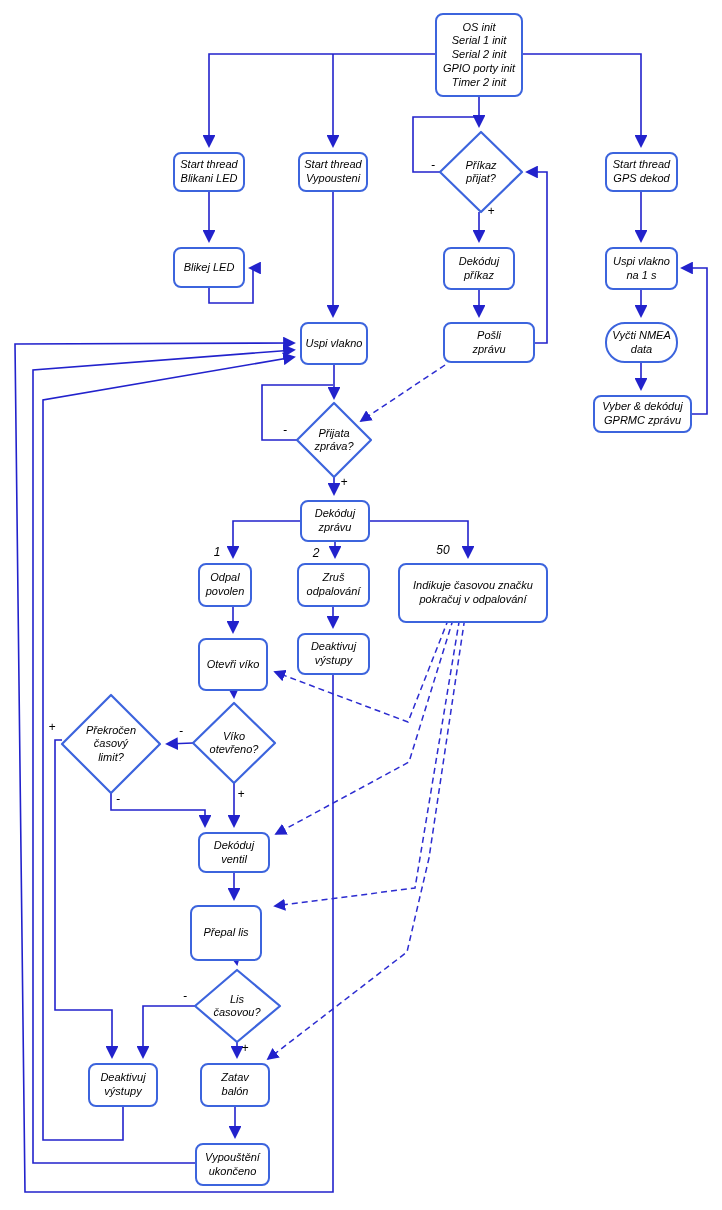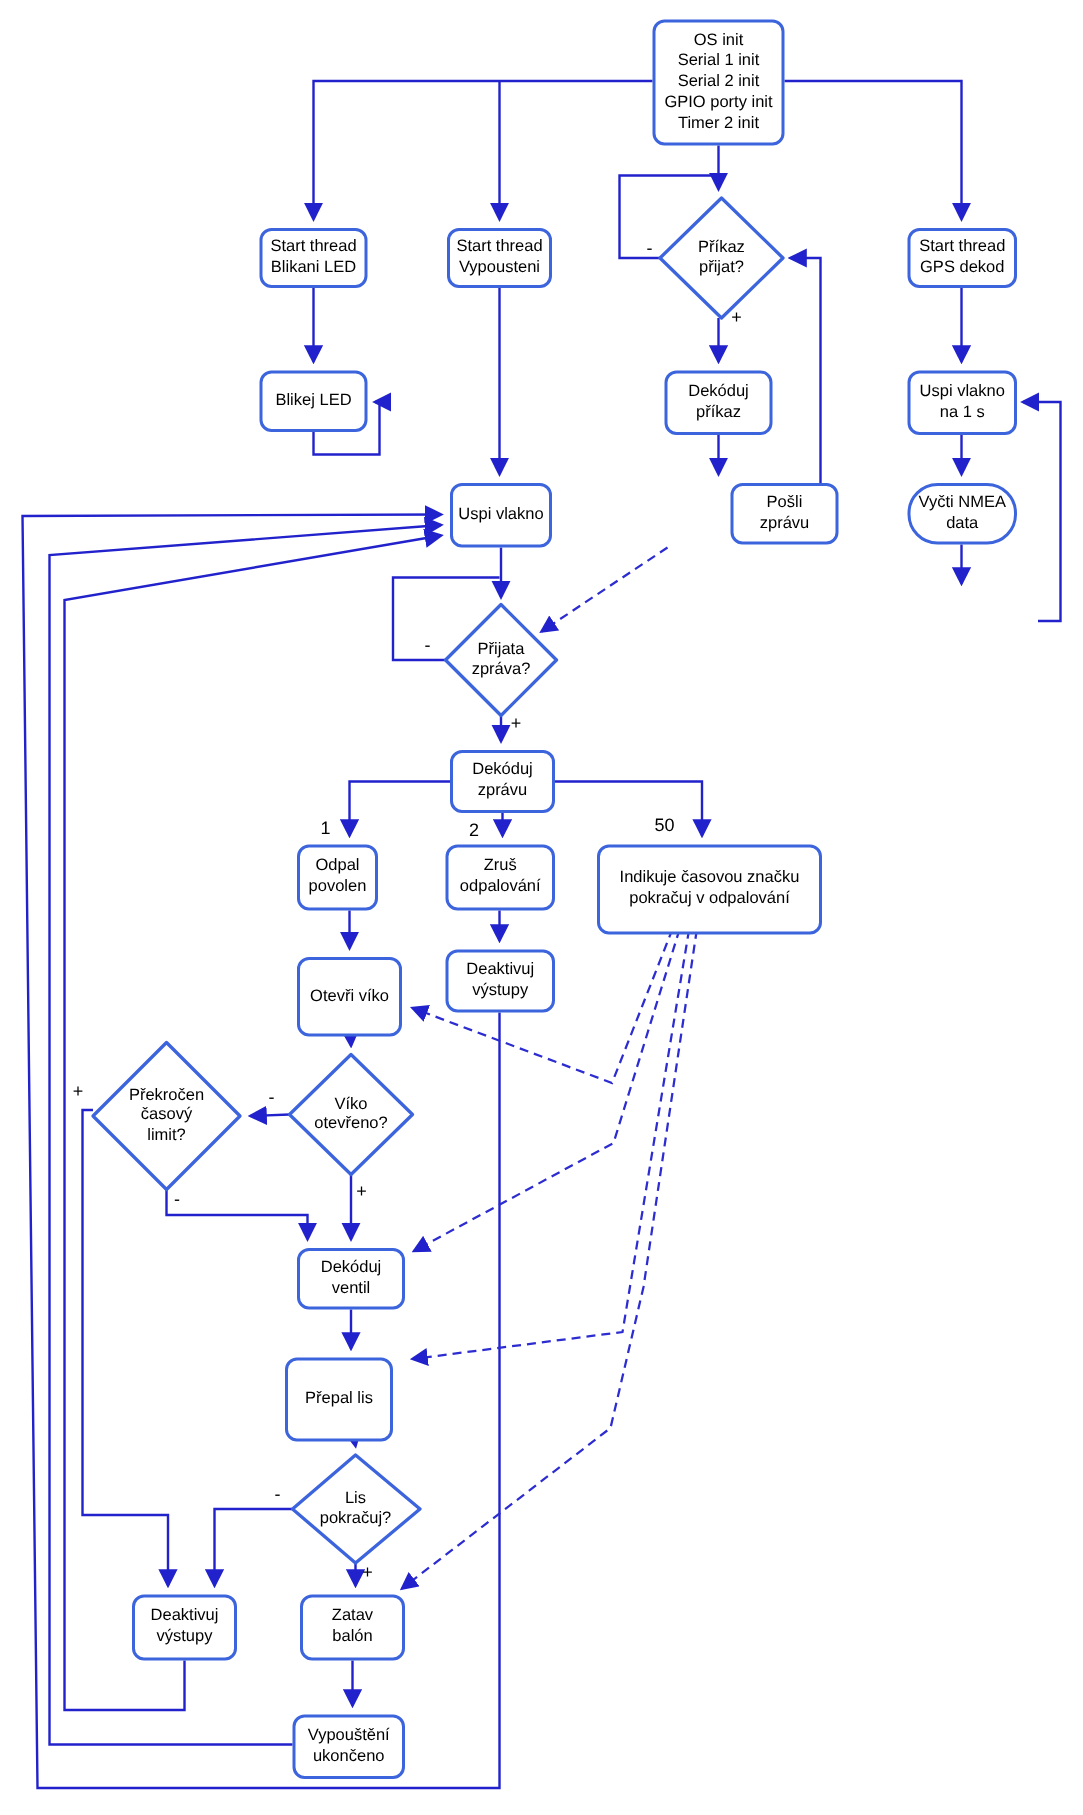--- a/index.html
+++ b/index.html
@@ -1,18 +1,18 @@
 <!DOCTYPE html>
 <html><head>
 <meta charset="utf-8">
 <style>
   html,body{margin:0;padding:0;background:#ffffff;}
   #canvas{
     position:relative;width:722px;height:1210px;background:#ffffff;
-    font-family:"Liberation Sans","DejaVu Sans",sans-serif;overflow:hidden;
+    font-family:"Liberation Sans","DejaVu Sans",sans-serif;overflow:hidden;font-style:italic;
   }
   #edges{position:absolute;left:0;top:0;width:722px;height:1210px;}
   .node{
     position:absolute;box-sizing:border-box;
     border:2px solid #3c64dd;border-radius:8px;background:#ffffff;
     display:flex;align-items:center;justify-content:center;
     text-align:center;font-size:11px;line-height:1.25;color:#000;
     white-space:pre-line;z-index:2;
   }
   .dtext{
@@ -103,27 +103,29 @@
 Timer 2 init</div>
   <div class="node" style="left:173px;top:152px;width:72px;height:40px;">Start thread
 Blikani LED</div>
   <div class="node" style="left:298px;top:152px;width:70px;height:40px;">Start thread
 Vypousteni</div>
   <div class="node" style="left:605px;top:152px;width:73px;height:40px;">Start thread
 GPS dekod</div>
   <div class="node" style="left:173px;top:247px;width:72px;height:41px;">Blikej LED</div>
   <div class="node" style="left:443px;top:247px;width:72px;height:43px;">Dekóduj
 příkaz</div>
-  <div class="node" style="left:443px;top:322px;width:72px;height:41px;margin-left:44px;">Pošli
+  <div class="node" style="left:443px;top:322px;width:92px;height:41px;">Pošli
 zprávu</div>
   <div class="node" style="left:300px;top:322px;width:68px;height:43px;">Uspi vlakno</div>
   <div class="node" style="left:605px;top:247px;width:73px;height:43px;">Uspi vlakno
 na 1 s</div>
   <div class="node" style="left:605px;top:322px;width:73px;height:41px;border-radius:20px;">Vyčti NMEA
 data</div>
+  <div class="node" style="left:593px;top:395px;width:99px;height:38px;">Vyber &amp; dekóduj
+GPRMC zprávu</div>
   <div class="node" style="left:300px;top:500px;width:70px;height:42px;">Dekóduj
 zprávu</div>
   <div class="node" style="left:198px;top:563px;width:54px;height:44px;">Odpal
 povolen</div>
   <div class="node" style="left:297px;top:563px;width:73px;height:44px;">Zruš
 odpalování</div>
   <div class="node" style="left:398px;top:563px;width:150px;height:60px;">Indikuje časovou značku
 pokračuj v odpalování</div>
   <div class="node" style="left:198px;top:638px;width:70px;height:53px;">Otevři víko</div>
   <div class="node" style="left:297px;top:633px;width:73px;height:42px;">Deaktivuj
@@ -140,21 +142,21 @@
   <div class="dtext" style="left:446px;top:157px;width:70px;height:30px;">Příkaz
 přijat?</div>
   <div class="dtext" style="left:299px;top:425px;width:70px;height:30px;">Přijata
 zpráva?</div>
   <div class="dtext" style="left:199px;top:728px;width:70px;height:30px;">Víko
 otevřeno?</div>
   <div class="dtext" style="left:76px;top:723px;width:70px;height:42px;">Překročen
 časový
 limit?</div>
   <div class="dtext" style="left:202px;top:991px;width:70px;height:30px;">Lis
-pokračuj?</div>
+časovou?</div>
 
   <span class="elabel" style="left:423px;top:158px;">-</span>
   <span class="elabel" style="left:481px;top:204px;">+</span>
   <span class="elabel" style="left:275px;top:423px;">-</span>
   <span class="elabel" style="left:334px;top:475px;">+</span>
   <span class="elabel" style="left:207px;top:545px;">1</span>
   <span class="elabel" style="left:306px;top:546px;">2</span>
   <span class="elabel" style="left:433px;top:543px;">50</span>
   <span class="elabel" style="left:171px;top:724px;">-</span>
   <span class="elabel" style="left:231px;top:787px;">+</span>

